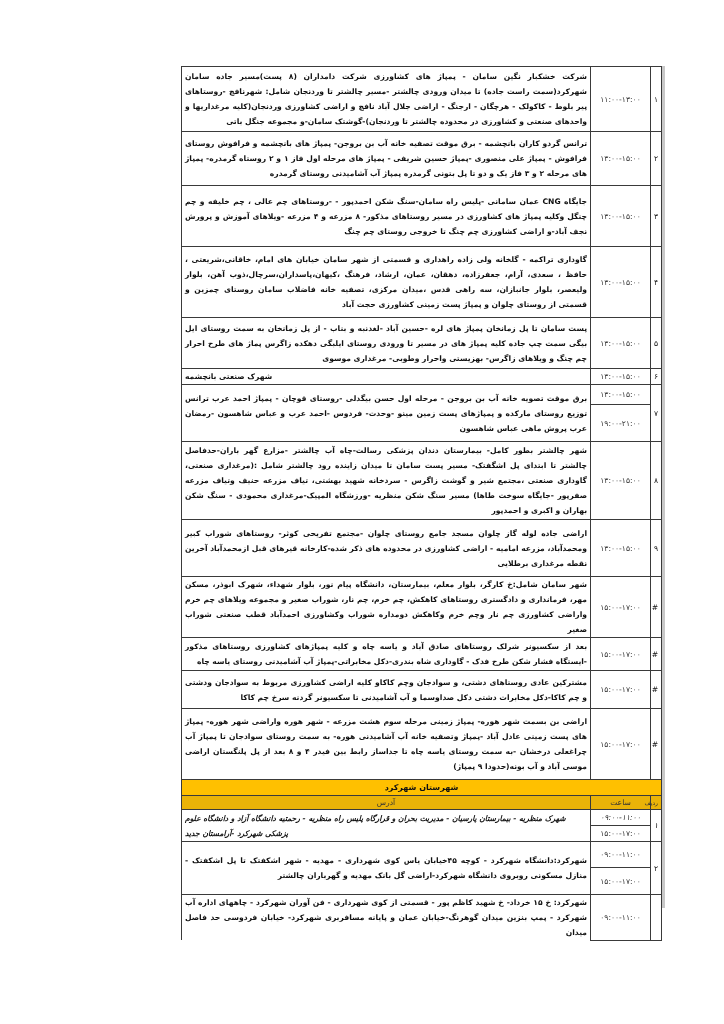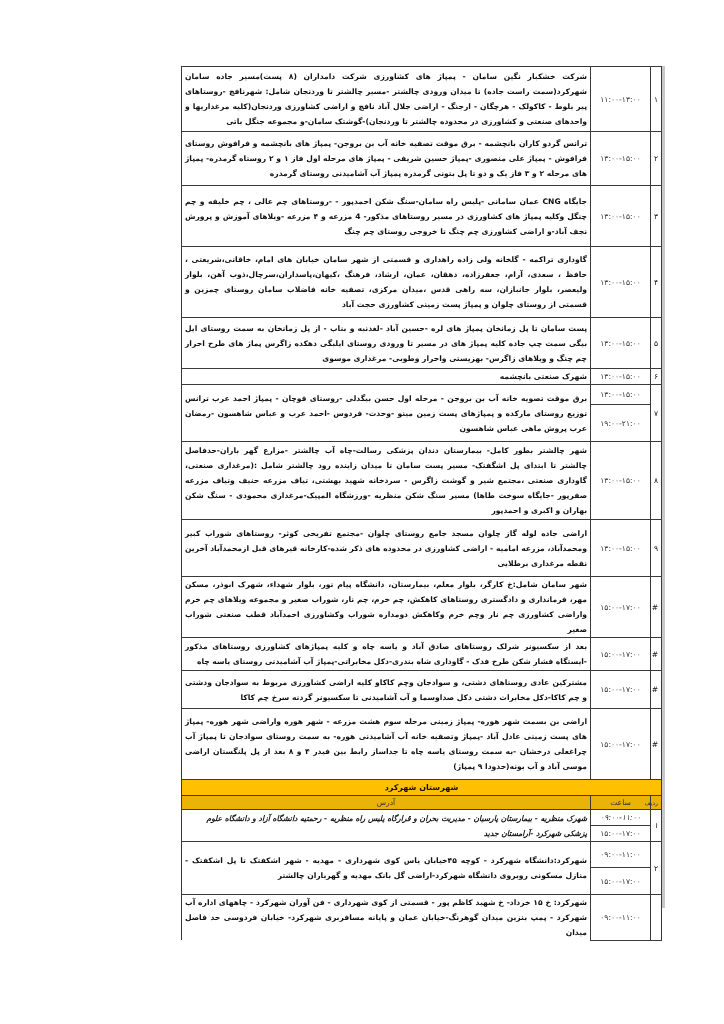--- a/index.html
+++ b/index.html
@@ -11,21 +11,21 @@
     border-collapse: collapse; direction: rtl; table-layout: fixed;
   }
   table.sched td {
     border: 1px solid #3a3a3a; padding: 0 3px; vertical-align: middle;
     font-size: 7.6px; line-height: 15px;
   }
   .shadow { position: absolute; left: 662px; top: 66px; width: 3px; height: 842px; background: #c8c8c8; }
   td.num { width: 10px; text-align: center; font-size: 7px; padding: 0; }
   td.time { width: 57px; text-align: center; font-size: 7px; color: #333; letter-spacing: 0.2px; padding: 0 2px; }
   td.addr { text-align: justify; font-weight: bold; font-size: 7.6px; }
-  td.addr.center { text-align: right; }
+  td.addr.center { text-align: left; }
   tr.band-yellow td { background: #FFC000; text-align: center; font-weight: bold; font-size: 8px; line-height: 15px; }
   tr.band-green td { background: #eab308; text-align: center; font-size: 7.6px; line-height: 13px; color: #333; }
   .r1 td { height: 64px; } .r2 td { height: 53px; } .r3 td { height: 60px; }
   .r4 td { height: 70px; margin-top: 36px; } .r5 td { height: 50px; } .r6 td { height: 11px; line-height: 11px; }
   .r7a td { height: 19px; } .r7b td { height: 36px; }
   .r8 td { height: 77px; } .r9 td { height: 56px; } .r10 td { height: 53px; margin-top: 20px; }
   .r11 td { height: 32px; } .r12 td { height: 37px; } .r13 td { height: 70px; }
   .s1a td { height: 12px; line-height: 12px; font-style: italic; } .s1b td { height: 13px; line-height: 13px; }
   .s2a td { height: 25px; } .s2b td { height: 26px; }
   .s3 td { height: 30px; }
@@ -49,21 +49,21 @@
       <td class="addr">شرکت خشکبار نگین سامان - پمپاژ های کشاورزی شرکت دامداران (۸ پست)مسیر جاده سامان شهرکرد(سمت راست جاده) تا میدان ورودی چالشتر -مسیر چالشتر تا وردنجان شامل: شهرنافچ -روستاهای پیر بلوط - کاکولک - هرچگان - ارجنگ - اراضی جلال آباد نافچ و اراضی کشاورزی وردنجان(کلیه مرغداریها و واحدهای صنعتی و کشاورزی در محدوده چالشتر تا وردنجان)-گوشتک سامان-و مجموعه جنگل باتی</td>
     </tr>
     <tr class="r2">
       <td class="num">۲</td>
       <td class="time">۱۳:۰۰-۱۵:۰۰</td>
       <td class="addr">ترانس گردو کاران بانچشمه - برق موقت تصفیه خانه آب بن بروجن- پمپاژ های بانچشمه و فرافوش روستای فرافوش - پمپاژ علی منصوری -پمپاژ حسین شریفی - پمپاژ های مرحله اول فاز ۱ و ۲ روستاه گرمدره- پمپاژ های مرحله ۲ و ۳ فاز یک و دو تا پل بتونی گرمدره پمپاژ آب آشامیدنی روستای گرمدره</td>
     </tr>
     <tr class="r3">
       <td class="num">۳</td>
       <td class="time">۱۳:۰۰-۱۵:۰۰</td>
-      <td class="addr">جایگاه CNG عمان سامانی -پلیس راه سامان-سنگ شکن احمدپور - -روستاهای چم عالی ، چم خلیفه و چم چنگل وکلیه پمپاژ های کشاورزی در مسیر روستاهای مذکور- 4 مزرعه و ۴ مزرعه -ویلاهای آموزش و پرورش نجف آباد-و اراضی کشاورزی چم چنگ تا خروجی روستای چم چنگ</td>
+      <td class="addr">جایگاه CNG عمان سامانی -پلیس راه سامان-سنگ شکن احمدپور - -روستاهای چم عالی ، چم خلیفه و چم چنگل وکلیه پمپاژ های کشاورزی در مسیر روستاهای مذکور- ۸ مزرعه و ۴ مزرعه -ویلاهای آموزش و پرورش نجف آباد-و اراضی کشاورزی چم چنگ تا خروجی روستای چم چنگ</td>
     </tr>
     <tr class="r4">
       <td class="num">۴</td>
       <td class="time">۱۳:۰۰-۱۵:۰۰</td>
       <td class="addr">گاوداری تراکمه - گلخانه ولی زاده راهداری و قسمتی از شهر سامان خیابان های امام، خاقانی،شریعتی ، حافظ ، سعدی، آرام، جعفرزاده، دهقان، عمان، ارشاد، فرهنگ ،کیهان،پاسداران،سرچال،ذوب آهن، بلوار ولیعصر، بلوار جانبازان، سه راهی قدس ،میدان مرکزی، تصفیه خانه فاضلاب سامان روستای چمزین و قسمتی از روستای چلوان و پمپاژ پست زمینی کشاورزی حجت آباد</td>
     </tr>
     <tr class="r5">
       <td class="num">۵</td>
       <td class="time">۱۳:۰۰-۱۵:۰۰</td>
       <td class="addr">پست سامان تا پل زمانخان پمپاژ های لره -حسین آباد -لغدنبه و بناب - از پل زمانخان به سمت روستای ایل بیگی سمت چپ جاده کلیه پمپاژ های در مسیر تا ورودی روستای ایلبگی دهکده زاگرس پماژ های طرح احرار چم چنگ و ویلاهای زاگرس- بهزیستی واحرار وطوبی- مرغداری موسوی</td>

